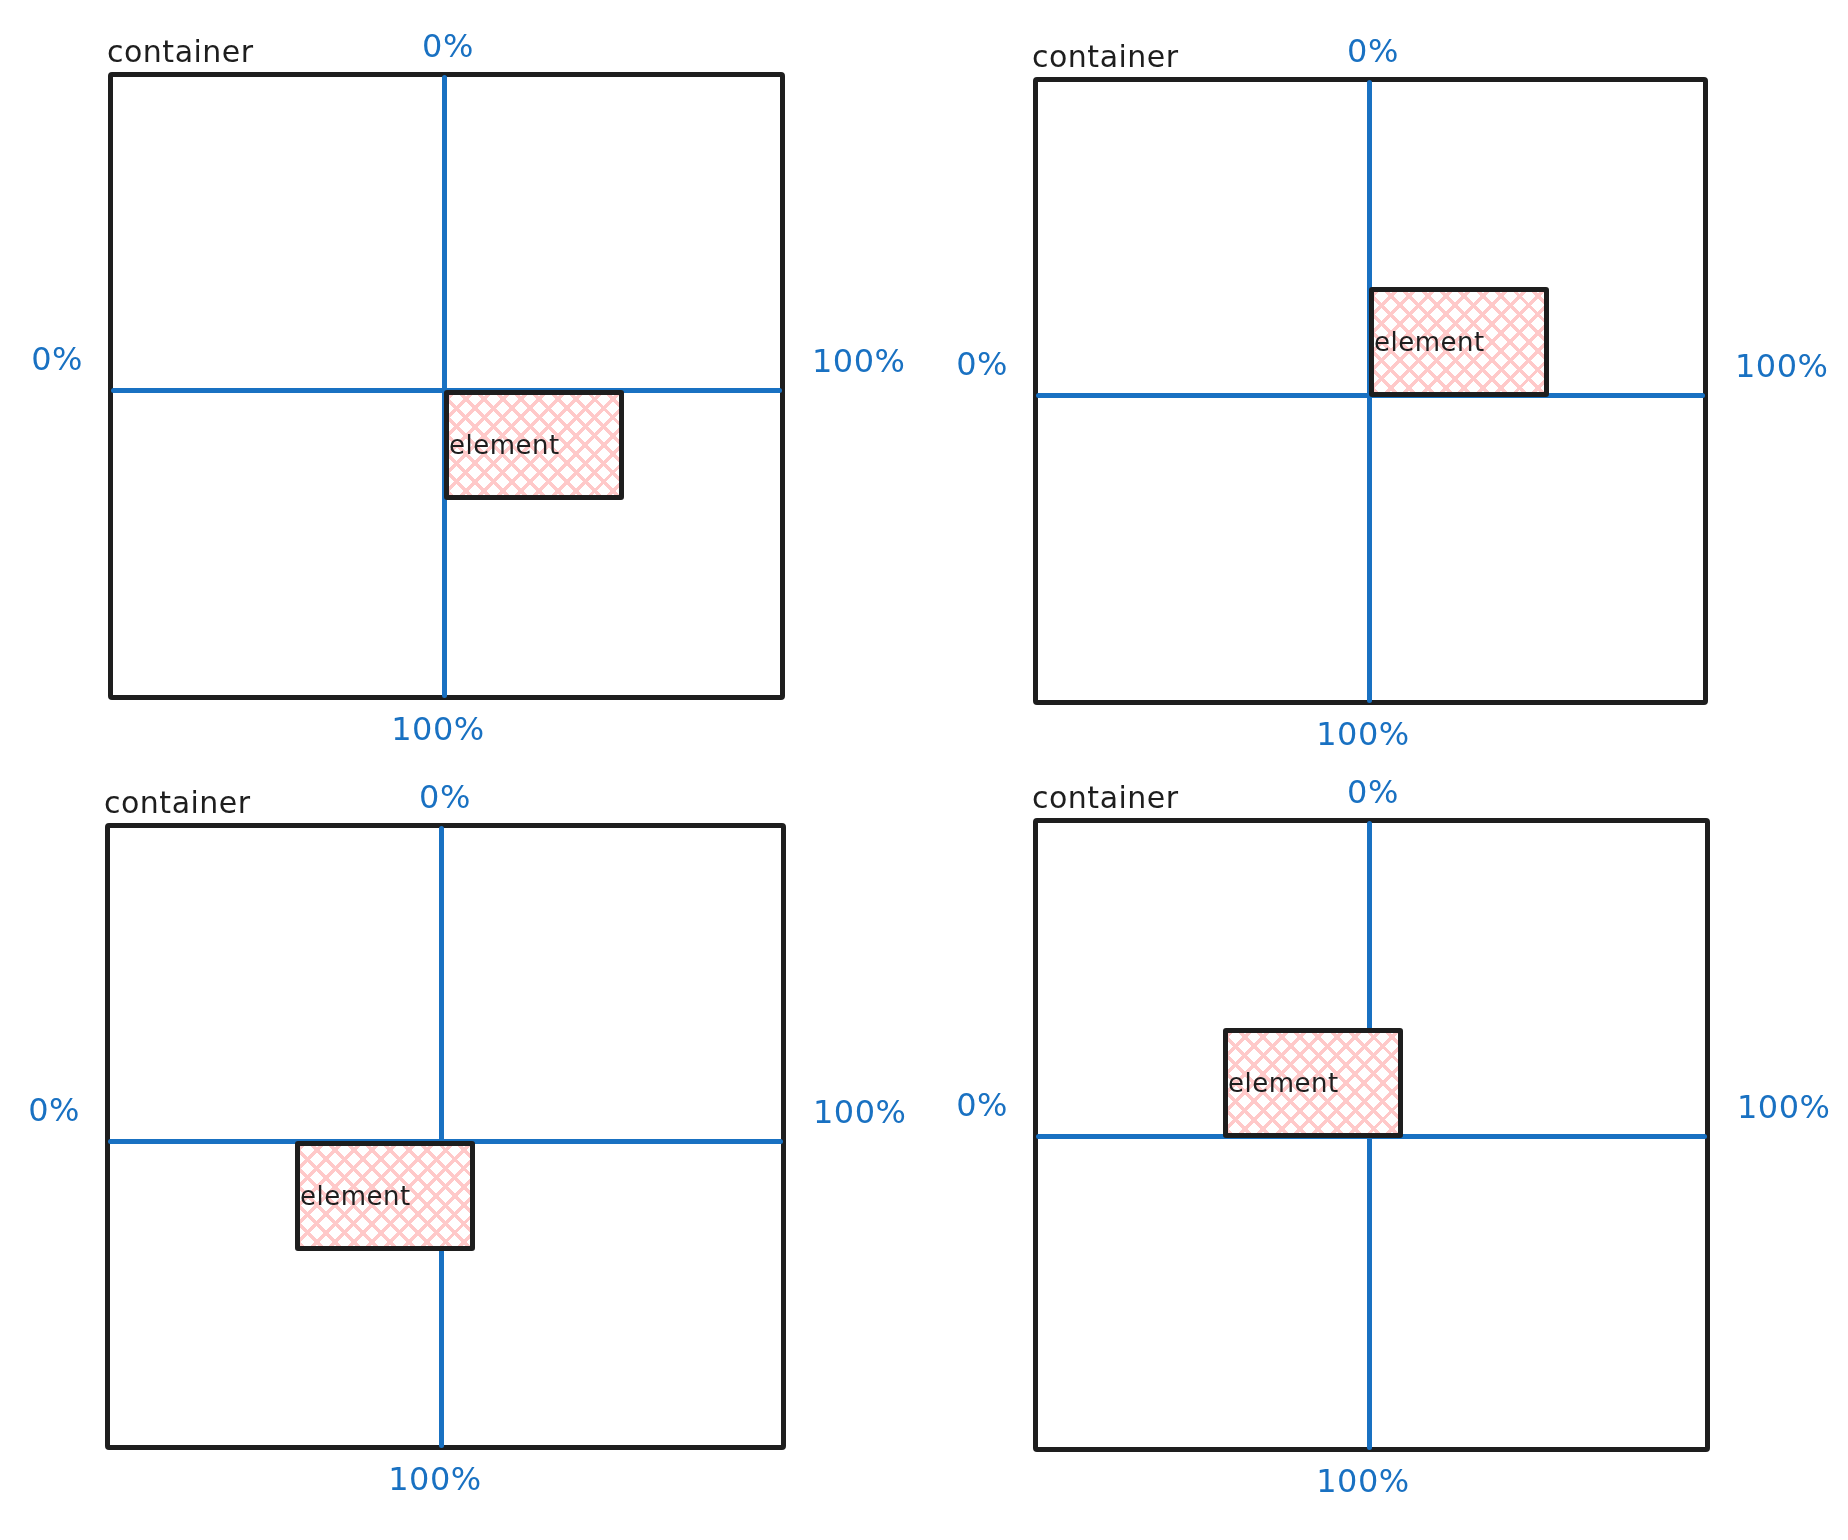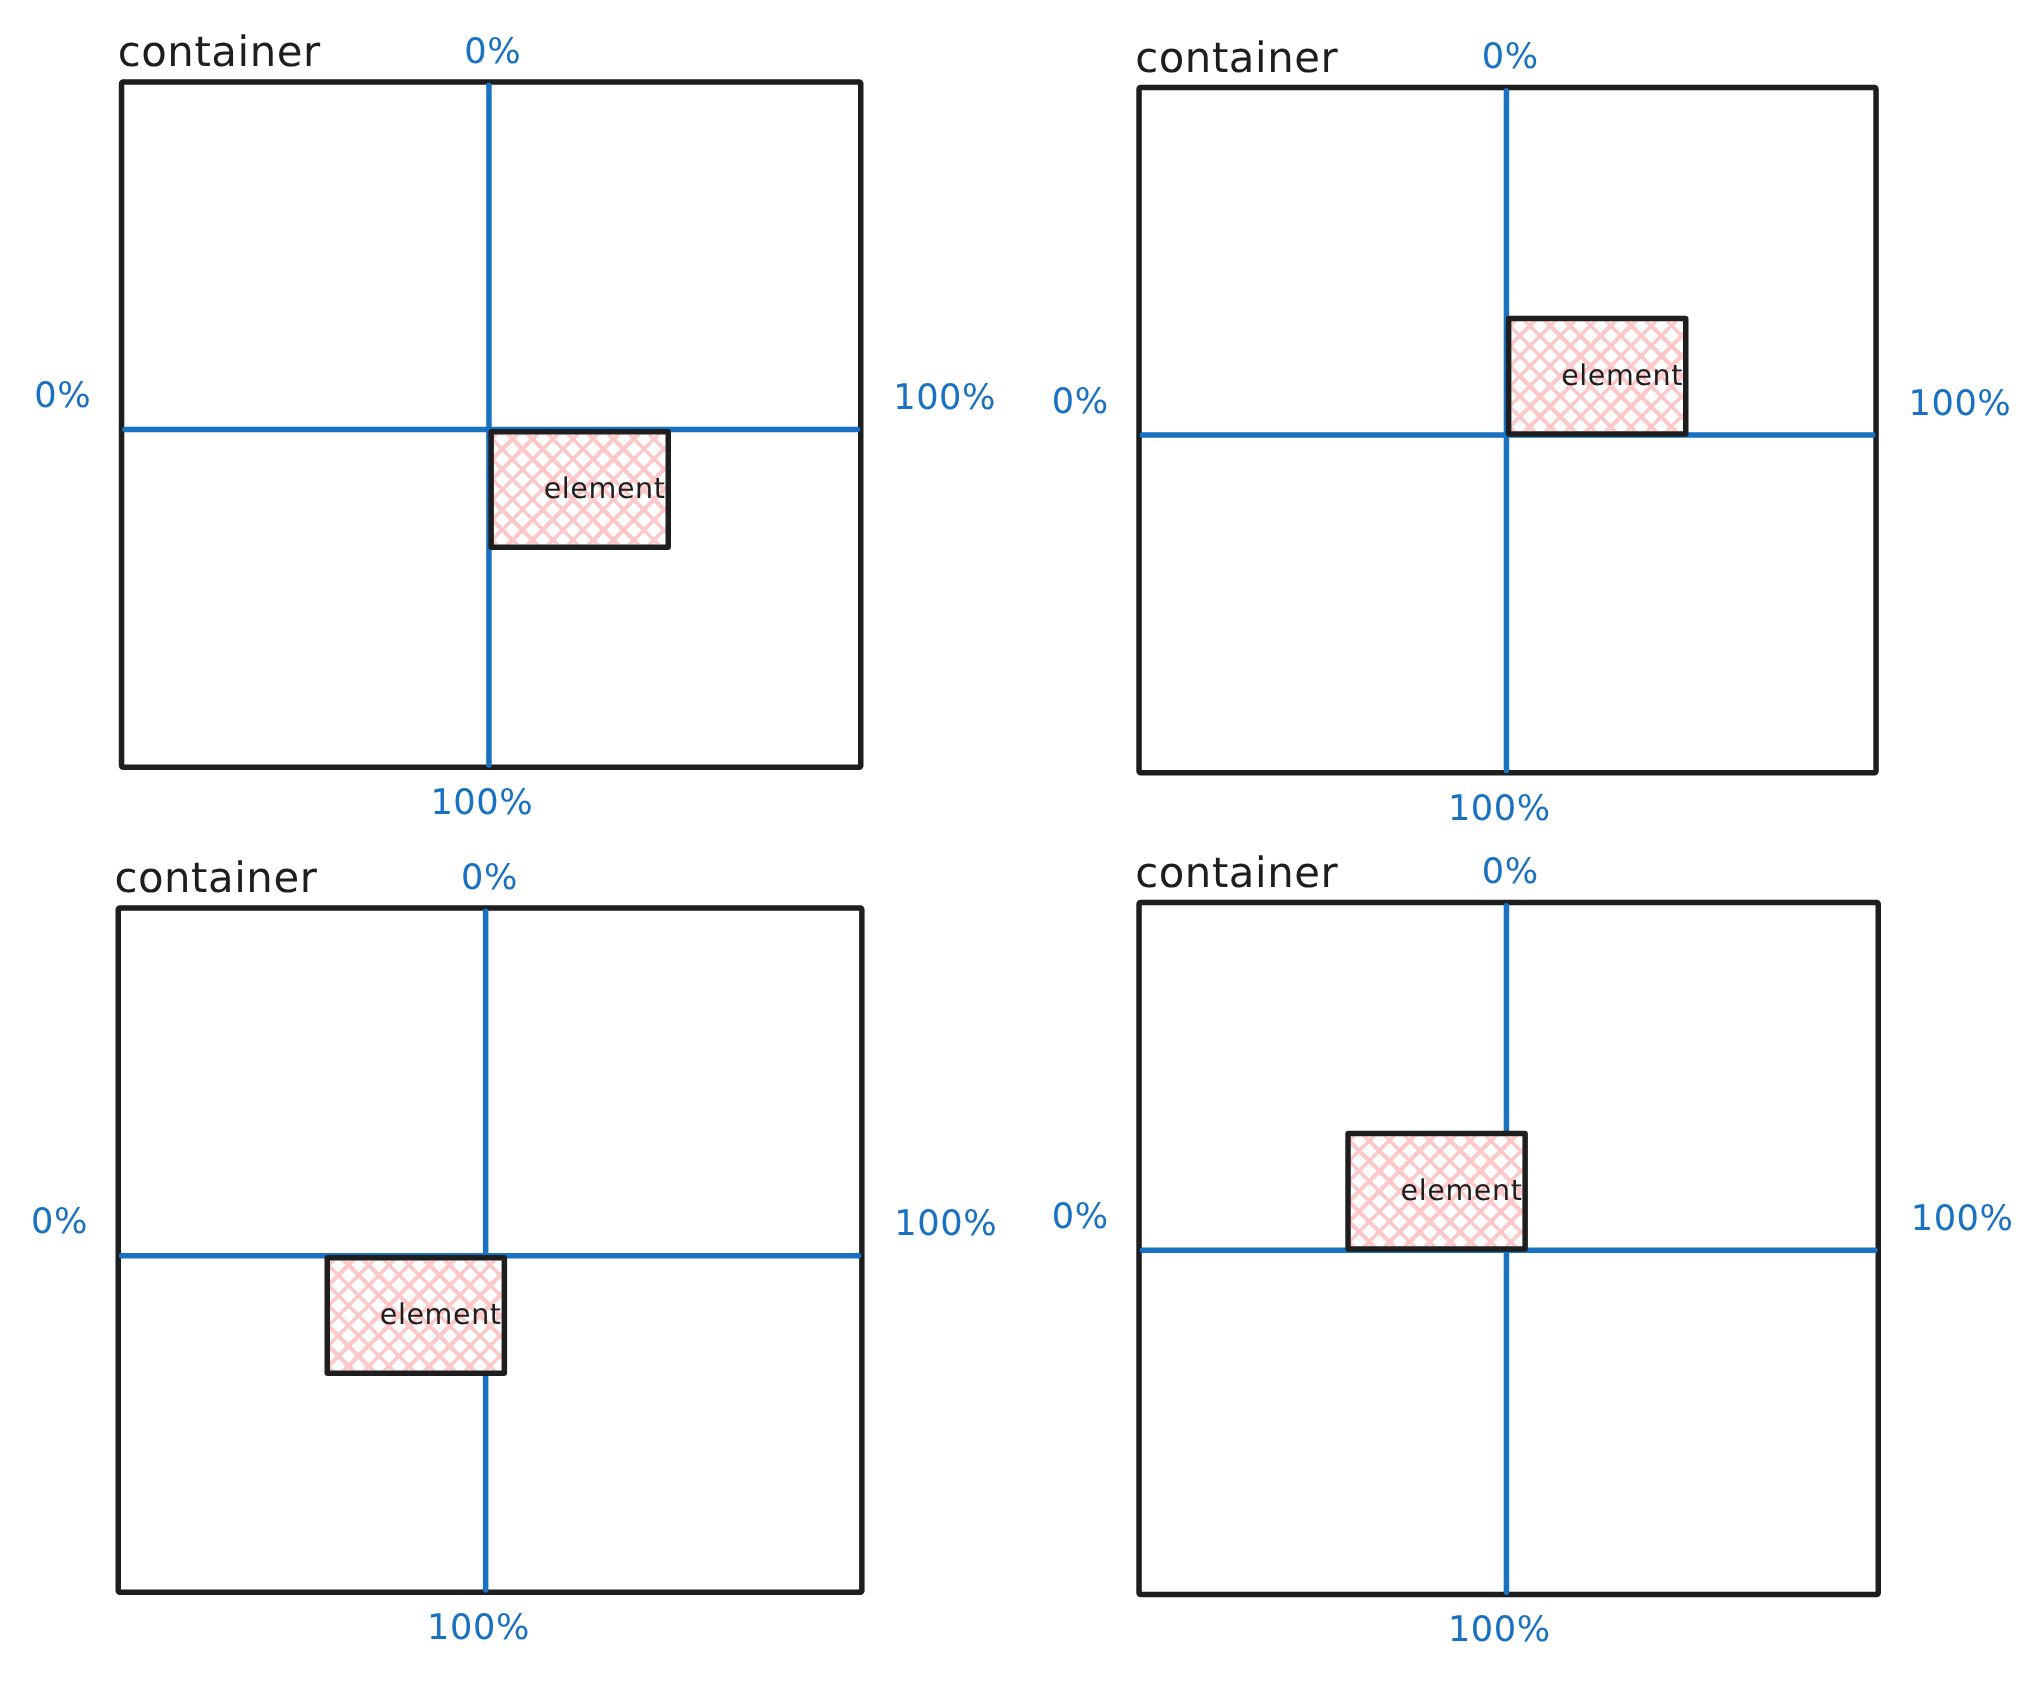--- a/index.html
+++ b/index.html
@@ -23,21 +23,21 @@
     border-radius:4px;
     background:#fff;
   }
   .p1{left:108px;top:72px;width:677px;height:628px;}
   .p2{left:1033px;top:77px;width:675px;height:628px;}
   .p3{left:105px;top:823px;width:681px;height:627px;}
   .p4{left:1033px;top:818px;width:677px;height:634px;}
 
   .container-label{
     position:absolute;bottom:calc(100% + 8px);left:-6px;
-    font-size:38px;letter-spacing:0.5px;white-space:nowrap;text-align:right;
+    font-size:30px;letter-spacing:0.5px;white-space:nowrap;text-align:right;
   }
 
   
   .vline{
     position:absolute;top:-2px;bottom:-3px;left:329px;width:5px;
     background:var(--line-blue);border-radius:3px;
   }
   .hline{
     position:absolute;left:-2px;right:-2px;top:311px;height:5px;
     background:var(--line-blue);border-radius:3px;
@@ -48,23 +48,23 @@
     position:absolute;color:var(--line-blue);
     font-size:32px;line-height:1.15;letter-spacing:0.5px;white-space:nowrap;
   }
   .axis-label.top{bottom:calc(100% + 12px);left:293px;width:84px;text-align:center;}
   .axis-label.bottom{top:calc(100% + 16px);left:268px;width:114px;text-align:center;}
   .axis-label.left{right:calc(100% + 30px);top:264px;text-align:right;}
   .axis-label.right{left:calc(100% + 32px);top:266px;}
 
   
   .element-box{
-    position:absolute;width:166px;height:110px;
+    position:absolute;width:180px;height:110px;
     border:5px solid var(--stroke-black);border-radius:3px;
-    display:flex;align-items:center;justify-content:flex-end;
+    display:flex;align-items:center;justify-content:flex-start;
     font-size:26px;letter-spacing:0.5px;
     background-color:#fff;
     background-image:
       repeating-linear-gradient(45deg, var(--element-hatch-pink) 0 3.5px, transparent 3.5px 13px),
       repeating-linear-gradient(135deg, var(--element-hatch-pink) 0 3.5px, transparent 3.5px 13px);
   }
   .panel[data-anchor="top-left"]     .element-box{left:331px;top:313px;}
   .panel[data-anchor="bottom-left"]  .element-box{left:331px;top:205px;}
   .panel[data-anchor="top-right"]    .element-box{left:185px;top:313px;}
   .panel[data-anchor="bottom-right"] .element-box{left:185px;top:205px;}

